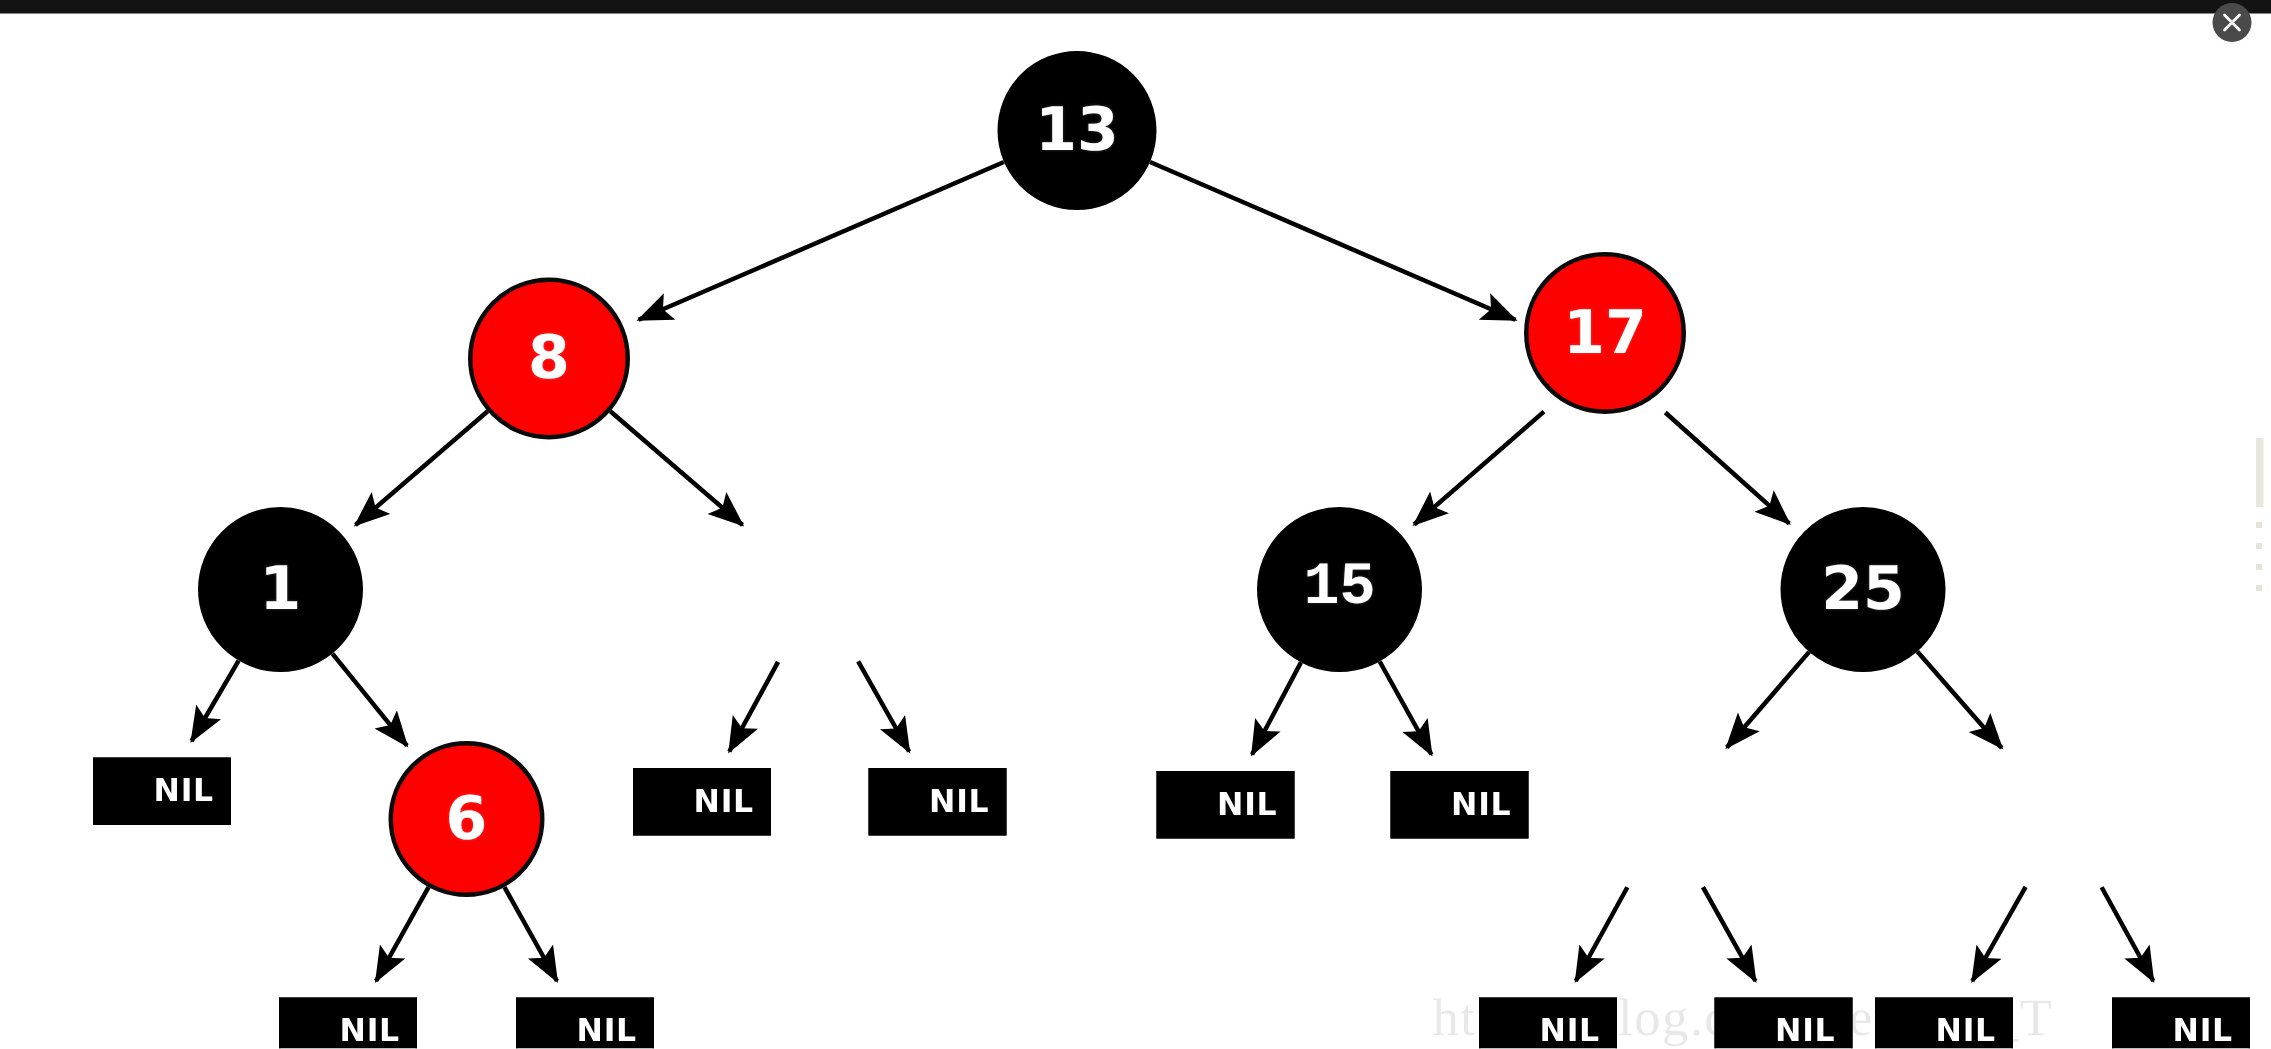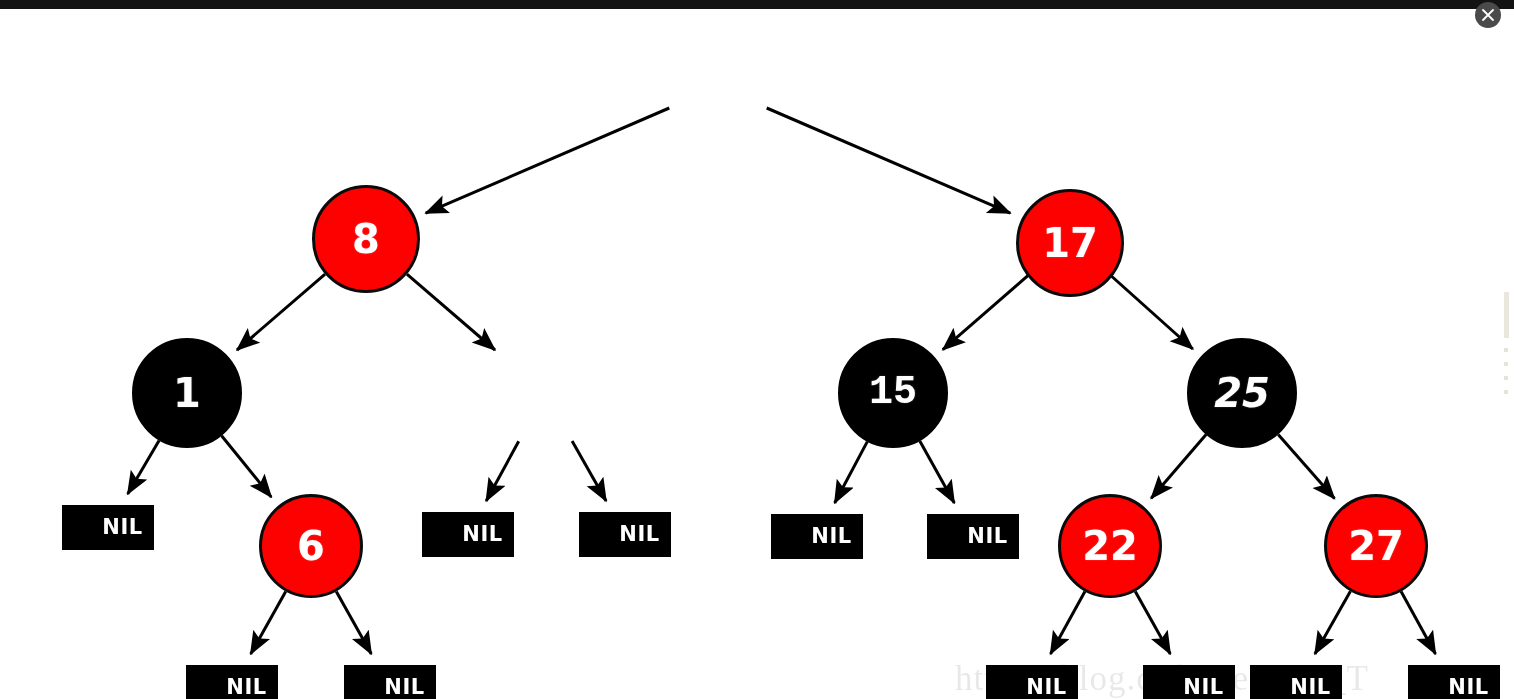--- a/index.html
+++ b/index.html
@@ -196,28 +196,27 @@
         <line x1="285.7" y1="591.4" x2="250.7" y2="654.0" stroke="#000000" stroke-width="3" marker-end="url(#arrowhead)"></line>
         <line x1="336.3" y1="591.4" x2="371.3" y2="654.0" stroke="#000000" stroke-width="3" marker-end="url(#arrowhead)"></line>
         <line x1="1084.9" y1="591.5" x2="1050.5" y2="654.0" stroke="#000000" stroke-width="3" marker-end="url(#arrowhead)"></line>
         <line x1="1135.3" y1="591.4" x2="1170.3" y2="654.0" stroke="#000000" stroke-width="3" marker-end="url(#arrowhead)"></line>
         <line x1="1350.4" y1="591.3" x2="1314.9" y2="654.0" stroke="#000000" stroke-width="3" marker-end="url(#arrowhead)"></line>
         <line x1="1401.1" y1="591.5" x2="1435.5" y2="654.0" stroke="#000000" stroke-width="3" marker-end="url(#arrowhead)"></line>
       </g>
   </svg>
 
   <div id="nodes">
+      <div class="tree-node black" style="left: 665px; top: 34px; width: 106px; height: 106px; font-size: 40px;">13</div>
       <div class="tree-node red" style="left: 312px; top: 185px; width: 108px; height: 108px; font-size: 40px;">8</div>
-      <div class="tree-node red" style="left: 1016px; top: 189px; width: 108px; height: 108px; font-size: 40px;">17</div>
+      <div class="tree-node red" style="left: 1016px; top: 168px; width: 108px; height: 108px; font-size: 40px;">17</div>
       <div class="tree-node black" style="left: 132px; top: 338px; width: 110px; height: 110px; font-size: 40px;">1</div>
       <div class="tree-node black" style="left: 838px; top: 338px; width: 110px; height: 110px; font-size: 40px; font-family: Liberation Mono, monospace;">15</div>
-      <div class="tree-node black" style="left: 1187px; top: 338px; width: 110px; height: 110px; font-size: 40px; font-style: italic;">25</div>
+      <div class="tree-node black" style="left: 1187px; top: 338px; width: 110px; height: 110px; font-size: 40px;">25</div>
       <div class="tree-node red" style="left: 259px; top: 494px; width: 104px; height: 104px; font-size: 40px;">6</div>
-      <div class="tree-node red" style="left: 1058px; top: 494px; width: 104px; height: 104px; font-size: 40px;">22</div>
-      <div class="tree-node red" style="left: 1324px; top: 494px; width: 104px; height: 104px; font-size: 40px;">27</div>
       <div class="nil-node" style="left: 62px; top: 505px; width: 92px; height: 45px;">NIL</div>
       <div class="nil-node" style="left: 422px; top: 512px; width: 92px; height: 45px;">NIL</div>
       <div class="nil-node" style="left: 579px; top: 512px; width: 92px; height: 45px;">NIL</div>
       <div class="nil-node" style="left: 771px; top: 514px; width: 92px; height: 45px;">NIL</div>
       <div class="nil-node" style="left: 927px; top: 514px; width: 92px; height: 45px;">NIL</div>
       <div class="nil-node" style="left: 186px; top: 665px; width: 92px; height: 45px;">NIL</div>
       <div class="nil-node" style="left: 344px; top: 665px; width: 92px; height: 45px;">NIL</div>
       <div class="nil-node" style="left: 986px; top: 665px; width: 92px; height: 45px;">NIL</div>
       <div class="nil-node" style="left: 1143px; top: 665px; width: 92px; height: 45px;">NIL</div>
       <div class="nil-node" style="left: 1250px; top: 665px; width: 92px; height: 45px;">NIL</div>

